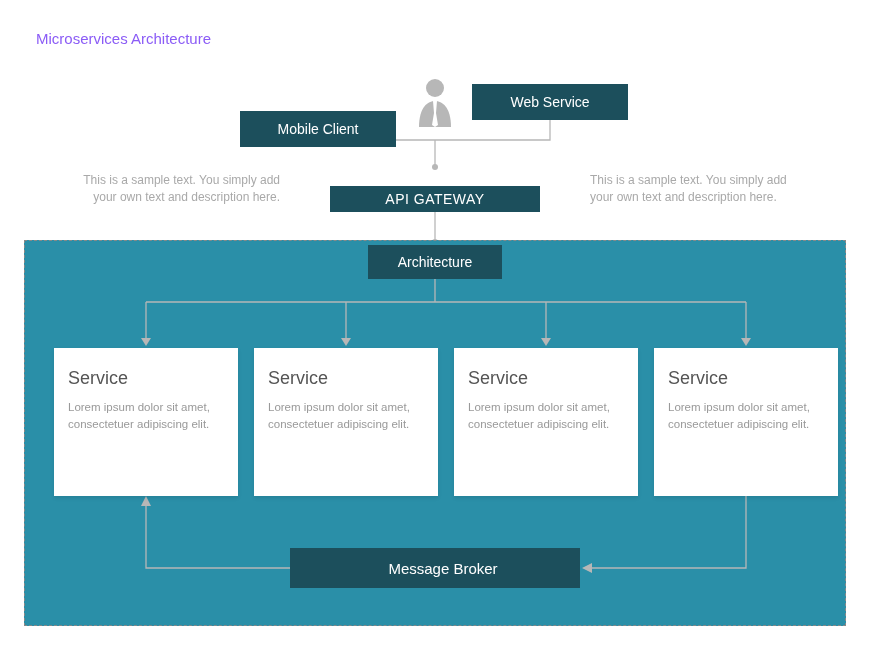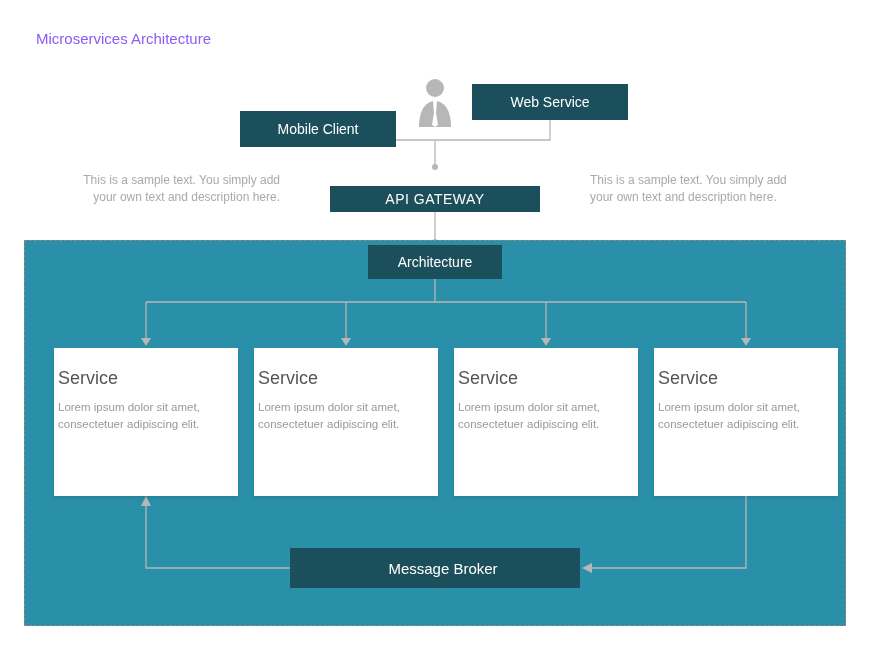--- a/index.html
+++ b/index.html
@@ -57,21 +57,21 @@
     border: 1px dashed #888;
   }
 
   .microservice-box { top: 245px; left: 368px; width: 134px; height: 34px; font-size: 14px; z-index: 2; }
 
   .service-card {
     position: absolute;
     background: #fff;
     width: 184px;
     height: 148px;
-    padding: 20px 4px;
+    padding: 20px 14px;
     z-index: 2;
     box-shadow: 0 2px 4px rgba(0,0,0,0.1);
   }
   .service-card .svc-title {
     font-size: 18px;
     color: #555;
     margin-bottom: 10px;
     font-weight: 400;
   }
   .service-card .svc-body {

